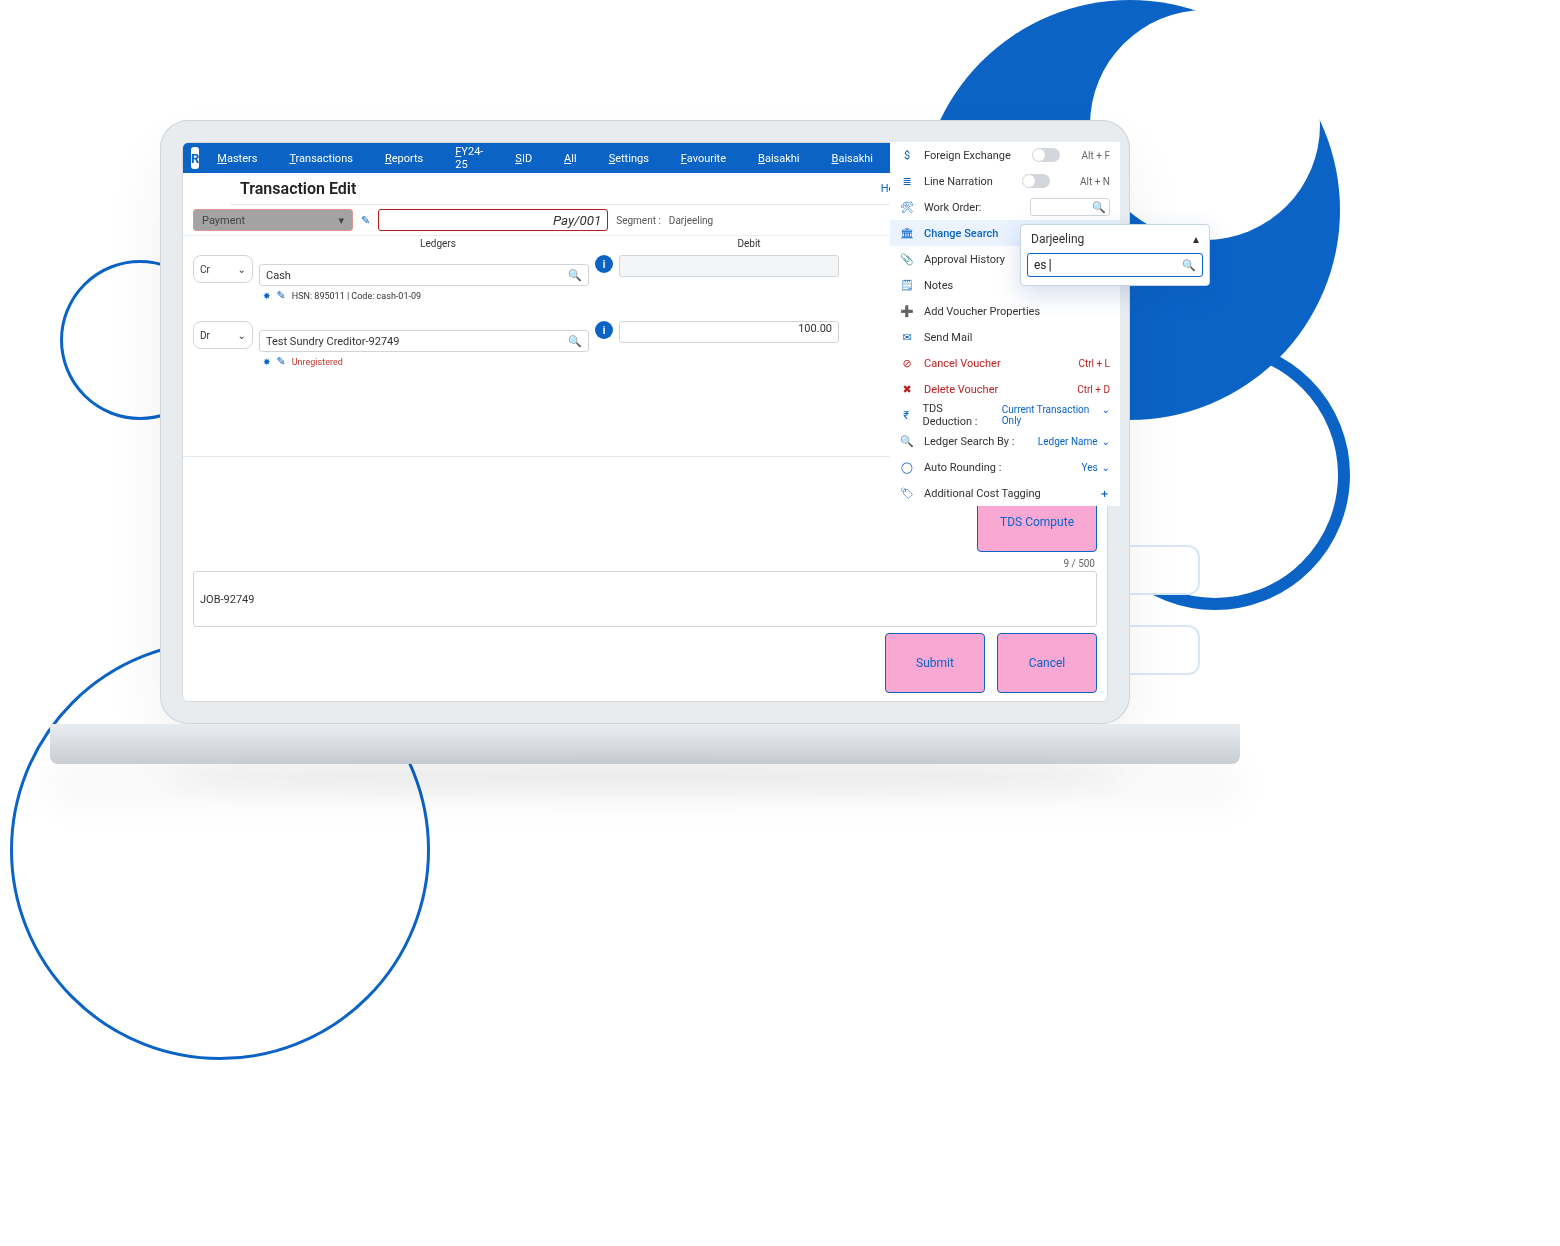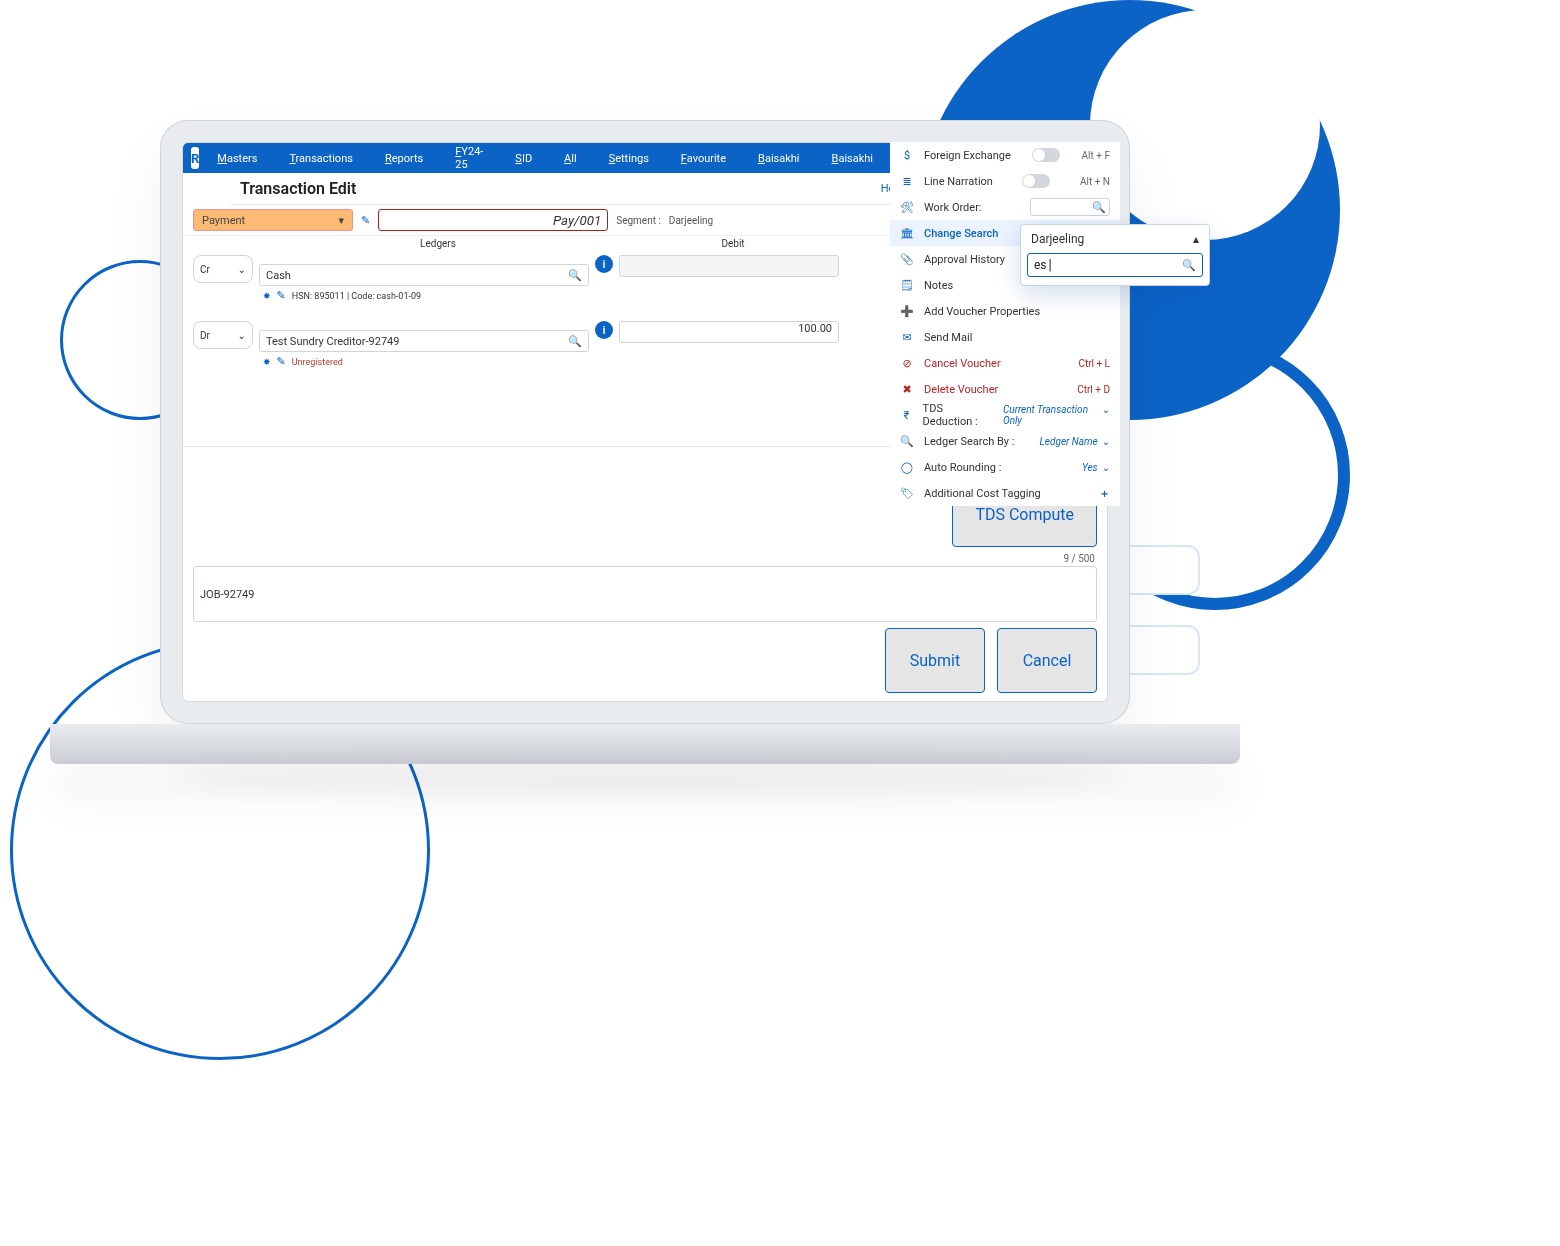--- a/index.html
+++ b/index.html
@@ -30,28 +30,28 @@
   
   .hdr { display:flex; align-items:center; padding:6px 10px; border-bottom:1px solid #e5e8ec; gap:8px;margin-left:47px;}
   .title { font-size:16px; font-weight:600; color:#222;}
   .account-select { margin-left:auto; color:#0b63c6; font-size:11px; cursor:pointer; display:flex; align-items:center; gap:8px;}
   .toggle { width:28px; height:14px; border-radius:8px; background:#d3d7dc; position:relative;}
   .toggle::after{content:"";position:absolute;width:12px;height:12px;background:#fff;border-radius:50%;top:1px;left:1px;}
   .gear-icon { color:#0b63c6; cursor:pointer; }
 
   
   .vrow { display:flex; align-items:center; padding:4px 10px; gap:8px; border-bottom:1px solid #eef1f4;}
-  .vtype { background:#fdba74; color:#444; height:22px; width:160px; padding:0 8px; display:flex; align-items:center; justify-content:space-between; border-radius:3px; border:1px solid #e29693; font-size:11px;}
+  .vtype { background:#a3a3a3; color:#444; height:22px; width:160px; padding:0 8px; display:flex; align-items:center; justify-content:space-between; border-radius:3px; border:1px solid #e29693; font-size:11px;}
   .edit-icon { color:#0b63c6; cursor:pointer; font-size:11px;}
   .date-input { flex:0 0 230px; height:22px; border:1px solid #b91c1c; border-radius:3px; padding:0 6px; text-align:right; color:#333;font-style:italic; }
   .seg-label { font-size:10px; color:#555;}
   .seg-val { font-size:10px; color:#555;}
 
   
-  .cols { display:flex; padding:2px 10px 4px; color:#333; font-size:10px;}
+  .cols { display:flex; padding:2px 10px 4px; color:#333; font-size:10px;gap:16px;}
   .col-ledger { margin-left:80px; flex:0 0 330px; text-align:center;}
   .col-debit  { flex:0 0 220px; text-align:center; margin-left:20px;}
 
   
   .lrow { display:flex; align-items:flex-start; padding:2px 10px; gap:6px;}
   .drcr { width:60px; height:28px; border:1px solid #cfd4d9; border-radius:8px; display:flex; align-items:center; padding:0 6px; justify-content:space-between; cursor:pointer; font-size:10px;}
   .ledger-input { width:330px; height:22px; border:1px solid #cfd4d9; border-radius:3px; padding:0 6px; display:flex; align-items:center; justify-content:space-between;margin-top:9px;}
   .ledger-input .q { color:#9aa3ad; font-size:11px; }
   .info-icon { width:18px; height:18px; border-radius:50%; background:#0b63c6; color:#fff; display:flex; align-items:center; justify-content:center; font-size:10px; font-weight:700; cursor:pointer;}
   .amt-input { width:220px; height:22px; border:1px solid #cfd4d9; border-radius:3px; padding:0 6px; text-align:right; background:#f4f5f6;}
@@ -63,39 +63,39 @@
   .bal { font-size:9px; text-align:right; width:550px; padding:1px 10px 2px 0; color:#333; margin-left:auto;}
 
   .grow { flex:1; }
 
   
   .totals { border-top:1px solid #e5e8ec; padding:8px 10px; display:flex; font-size:11px;}
   .totals .t1 { margin-left: 520px; width:220px; text-align:right;}
   .totals .t2 { margin-left: auto; margin-right: 10px; text-align:right;}
 
   .tds-row { padding:6px 10px; display:flex; justify-content:flex-end;}
-  .btn { border:1px solid #0b63c6; color:#0b63c6; background:#e5e5e5; border-radius:4px; padding:22px 22px; font-size:16px; cursor:pointer;}
+  .btn { border:1px solid #0b63c6; color:#0b63c6; background:#f9a8d4; border-radius:4px; padding:22px 22px; font-size:12px; cursor:pointer;}
 
   .counter { text-align:right; font-size:10px; color:#666; padding:0 12px;}
   .job-box { margin:2px 10px 6px; border:1px solid #cfd4d9; border-radius:3px; height:56px; padding:4px 6px; font-size:11px; display:flex; align-items:center; flex:0 0 auto;}
   .job-box .jobtext { flex:1; }
 
   .actions { display:flex; gap:12px; padding:0 10px 8px; justify-content:flex-end;}
   .btn-wide { width:100px; text-align:center;}
 
   
   .side { position:absolute; top:22px; right:10px; width:230px; background:#fff; z-index:30; font-size:11px; }
   .side-item { display:flex; align-items:center; height:26px; padding:0 10px; gap:10px; color:#333;}
   .side-item.active { background:#eaf3fe; color:#0b63c6; font-weight:500;}
   .side-item .sicon { width:14px; text-align:center; color:#0b63c6;}
   .side-item.red .sicon, .side-item.red .slabel { color:#b22; }
   .shortcut { margin-left:auto; font-size:10px; color:#666;}
   .side-item.red .shortcut { color:#b22; }
   .side-toggle { margin-left:auto; }
-  .side-select { margin-left:auto; color:#0b63c6; font-size:10px; display:flex; align-items:flex-start; gap:4px;font-style:italic;}
+  .side-select { margin-left:auto; color:#0b63c6; font-size:10px; display:flex; align-items:flex-start; gap:4px;}
   .side-search-slot { margin-left:auto; width:80px; height:18px; border:1px solid #cfd4d9; border-radius:3px; display:flex; justify-content:flex-end; align-items:center; padding:0 3px;}
   .plus-icon { margin-left:auto; color:#0b63c6; font-weight:700;}
 
   
   .segpop { position:absolute; top:104px; right:-80px; width:190px; background:#fff; border:1px solid #c8d4e4; border-radius:4px; box-shadow:0 8px 24px rgba(13,71,161,.18); z-index:40; font-size:12px; padding-bottom:4px;}
   .segpop .sel { padding:7px 10px; color:#333; display:flex; justify-content:space-between; align-items:center;}
   .segpop .search { margin:0 6px 4px; border:1px solid #0b63c6; border-radius:3px; height:24px; display:flex; align-items:center; padding:0 6px; color:#222;}
   .segpop .search .caret{ font-family:monospace; }
   .segpop .search .q { margin-left:auto; color:#9aa3ad; font-size:11px;}
   .segpop .opt { padding:5px 10px; cursor:pointer;}

